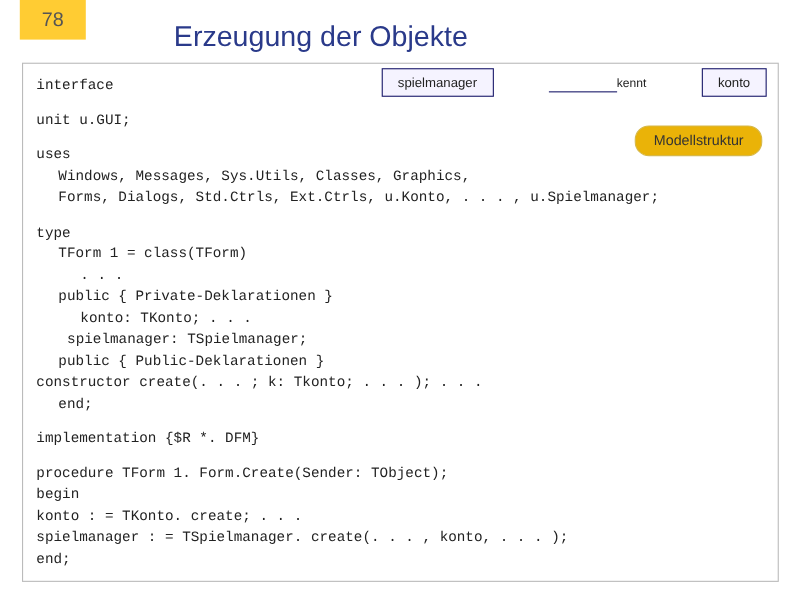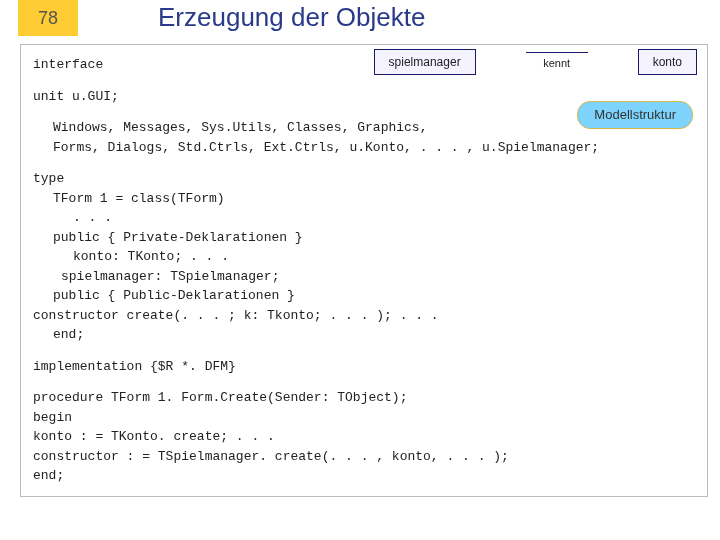--- a/index.html
+++ b/index.html
@@ -29,21 +29,21 @@
     justify-content: center;
     font-size: 18px;
     color: #555;
     font-weight: 400;
   }
   .title {
     flex: 1;
     font-size: 26px;
     color: #2a3a8a;
     padding-left: 80px;
-    padding-top: 2px;
+    padding-top: 18px;
     font-weight: 400;
   }
   .slide-body {
     border: 1px solid #bbb;
     margin: 4px 12px 8px 20px;
     padding: 10px 12px 10px 12px;
     position: relative;
     font-family: "Courier New", monospace;
     font-size: 13px;
     line-height: 1.5;
@@ -61,39 +61,39 @@
   .box {
     border: 1.5px solid #1a1a6a;
     background: #f5f3ff;
     padding: 3px 14px;
     font-size: 12px;
     color: #222;
     text-align: center;
   }
   .connector-wrap {
     display: flex;
-    flex-direction: column;
-    align-items: center;
+    flex-direction: row;
+    align-items: flex-end;
     margin: 0 6px;
   }
   .connector-line {
     width: 62px;
     height: 0;
     border-top: 1.5px solid #1a1a6a;
   }
   .connector-label {
     font-size: 11px;
     color: #222;
     margin-top: 2px;
   }
   .struct-badge {
     position: absolute;
     top: 56px;
     right: 14px;
-    background: #7dd3fc;
+    background: #eab308;
     border: 1px solid #d6b84a;
     border-radius: 13px;
     padding: 3px 16px;
     font-size: 13px;
     color: #333;
     font-family: Verdana, Arial, sans-serif;
   }
   .code-block {
     white-space: pre;
     margin: 0 0 12px 0;
@@ -120,20 +120,21 @@
     </div>
     <div class="box">konto</div>
   </div>
 
   <div class="struct-badge">Modellstruktur</div>
 
   <div class="code-block">interface</div>
   <div class="code-block">unit u.GUI;</div>
 
   <div style="margin-bottom:12px;">
+    <div>uses</div>
     <div class="code-indent">Windows, Messages, Sys.Utils, Classes, Graphics,</div>
     <div class="code-indent">Forms, Dialogs, Std.Ctrls, Ext.Ctrls, u.Konto, . . . , u.Spielmanager;</div>
   </div>
 
   <div style="margin-bottom:12px;">
     <div>type</div>
     <div class="code-indent">TForm 1 = class(TForm)</div>
     <div style="margin-left:40px;">. . .</div>
     <div class="code-indent">public    { Private-Deklarationen }</div>
     <div style="margin-left:40px;">konto: TKonto; . . .</div>
@@ -142,17 +143,17 @@
     <div style="">constructor create(. . . ; k: Tkonto; . . . ); . . .</div>
     <div class="code-indent">end;</div>
   </div>
 
   <div class="code-block">implementation {$R *. DFM}</div>
 
   <div>
     <div>procedure TForm 1. Form.Create(Sender: TObject);</div>
     <div>begin</div>
     <div>konto : = TKonto. create; . . .</div>
-    <div>constructor : = TSpielmanager. create(. . . , konto, . . . );</div>
+    <div>spielmanager : = TSpielmanager. create(. . . , konto, . . . );</div>
     <div>end;</div>
   </div>
 
 </div>
 
 </body></html>

